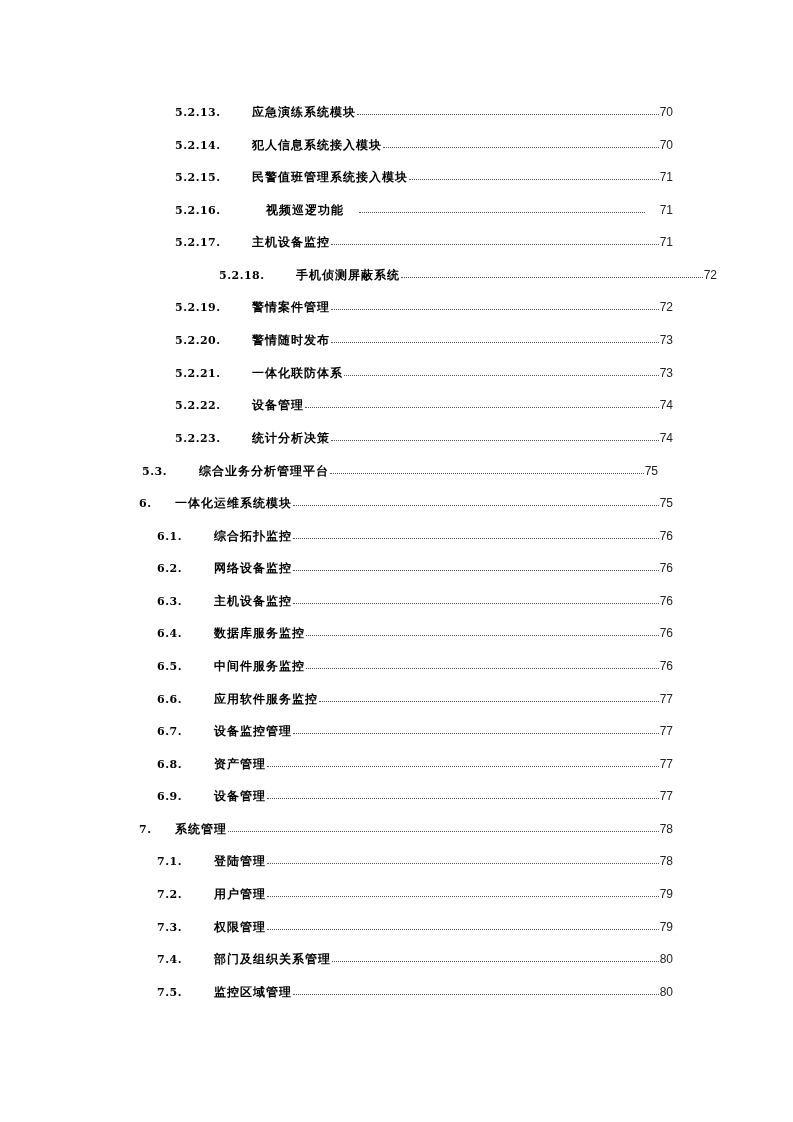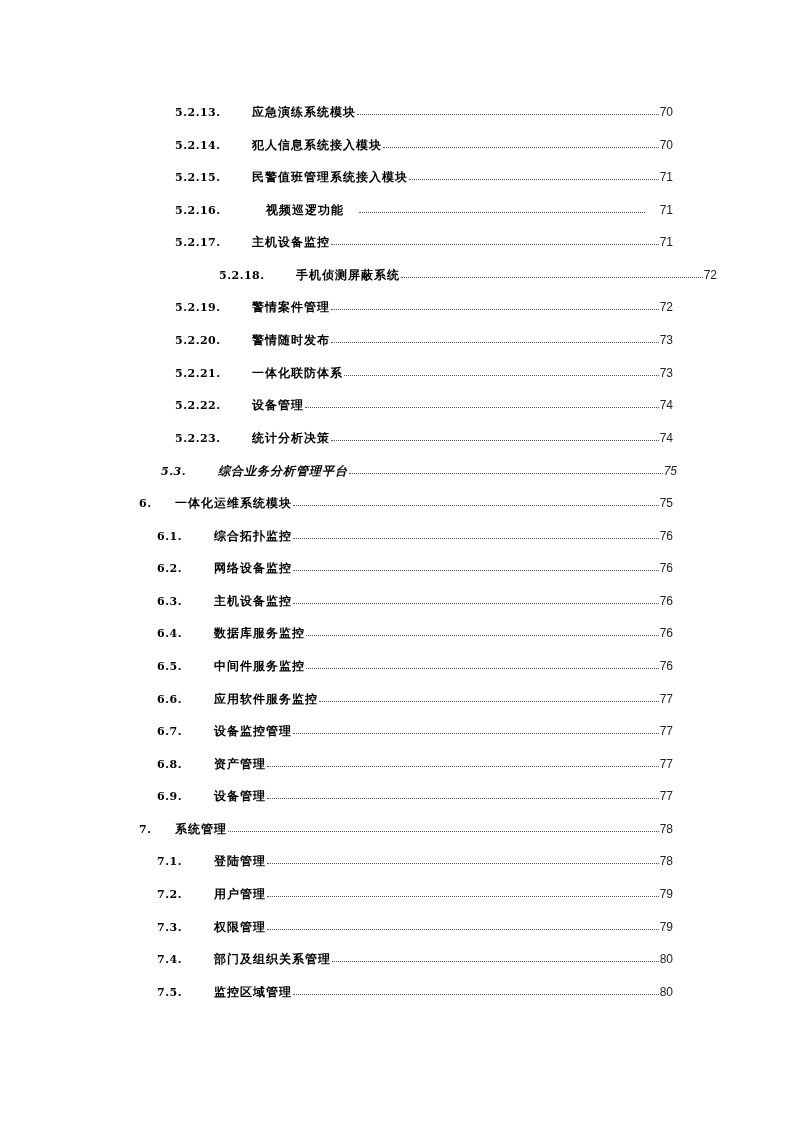--- a/index.html
+++ b/index.html
@@ -81,21 +81,21 @@
     <span class="toc-title">设备管理</span>
     <span class="toc-dots"></span>
     <span class="toc-page">74</span>
   </div>
   <div class="toc-row lvl3" style="left:175px;top:429px;width:498px;">
     <span class="toc-num">5.2.23.</span>
     <span class="toc-title">统计分析决策</span>
     <span class="toc-dots"></span>
     <span class="toc-page">74</span>
   </div>
-  <div class="toc-row lvl2" style="left:161px;top:462px;width:516px;font-style:italic;">
+  <div class="toc-row lvl2" style="left:142px;top:462px;width:516px;">
     <span class="toc-num">5.3.</span>
     <span class="toc-title">综合业务分析管理平台</span>
     <span class="toc-dots"></span>
     <span class="toc-page">75</span>
   </div>
   <div class="toc-row lvl1" style="left:139px;top:494px;width:534px;">
     <span class="toc-num">6.</span>
     <span class="toc-title">一体化运维系统模块</span>
     <span class="toc-dots"></span>
     <span class="toc-page">75</span>

